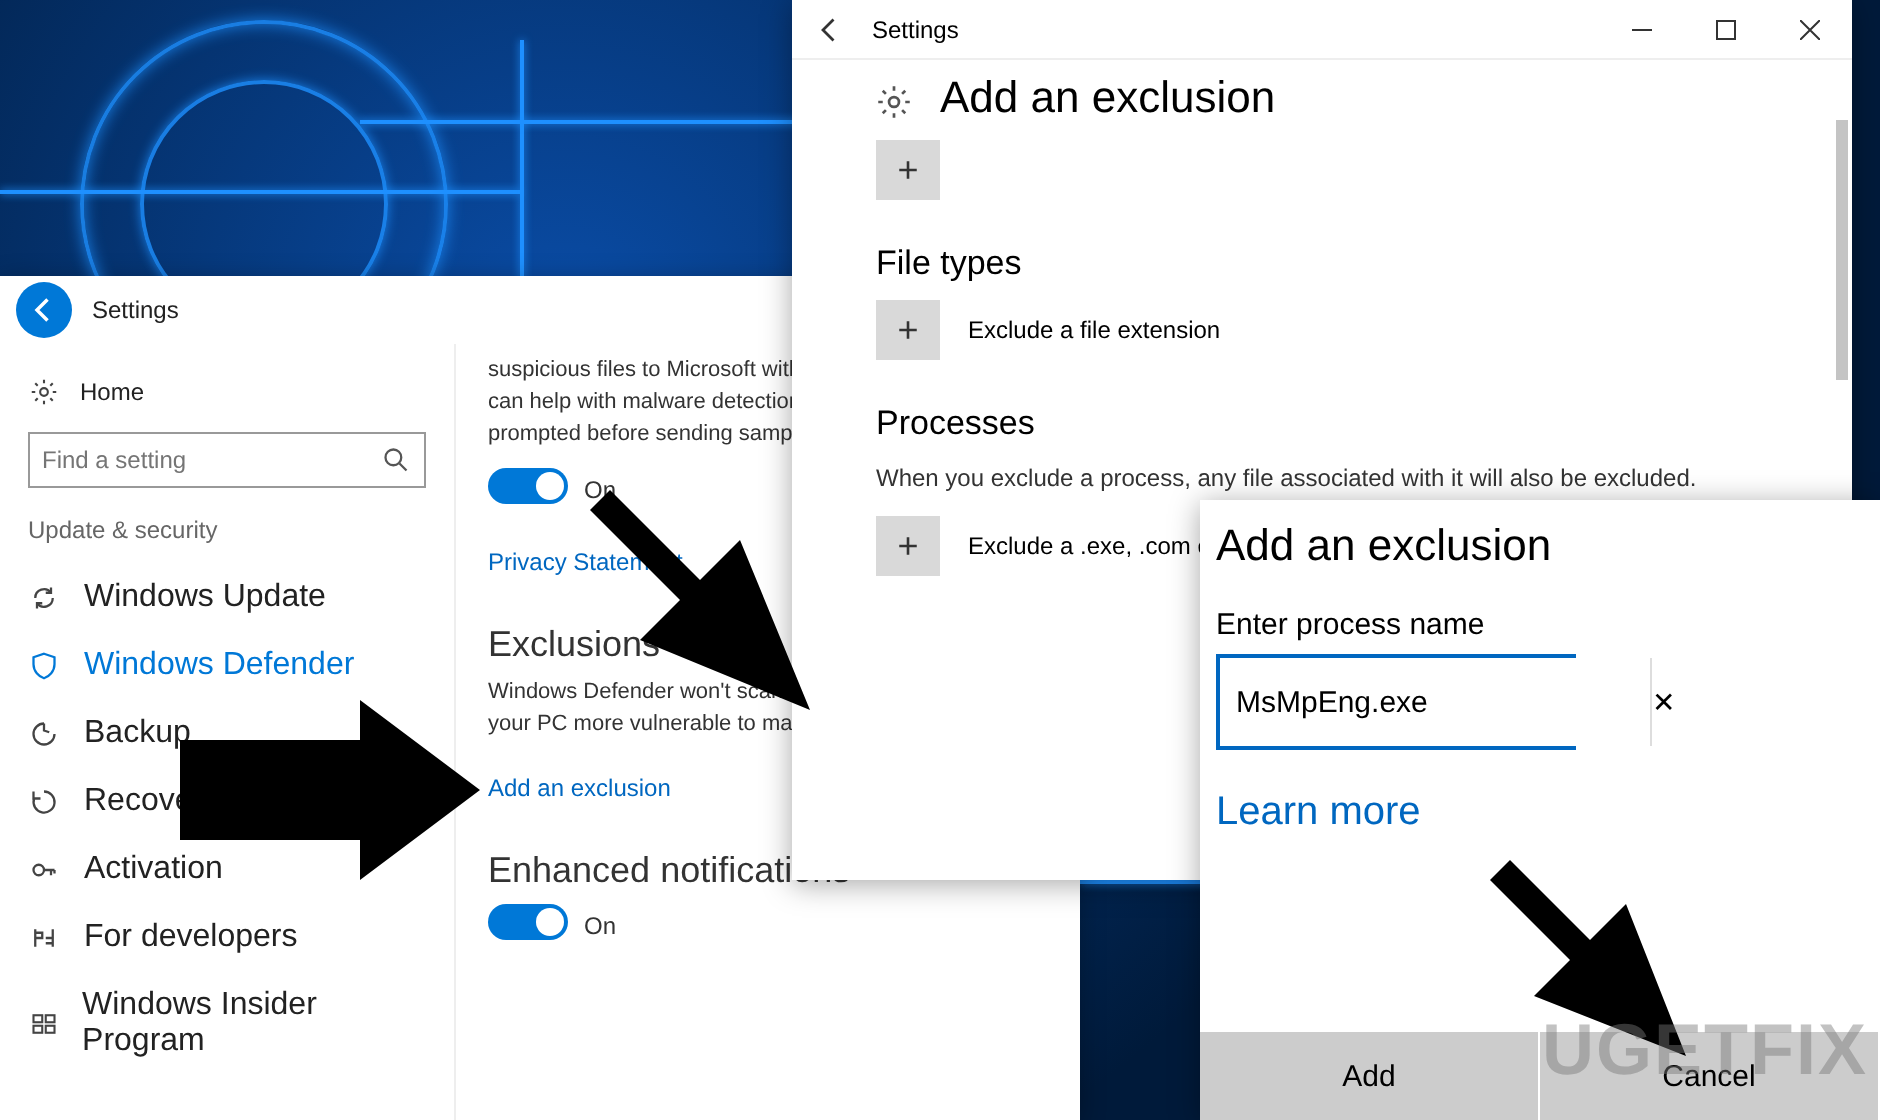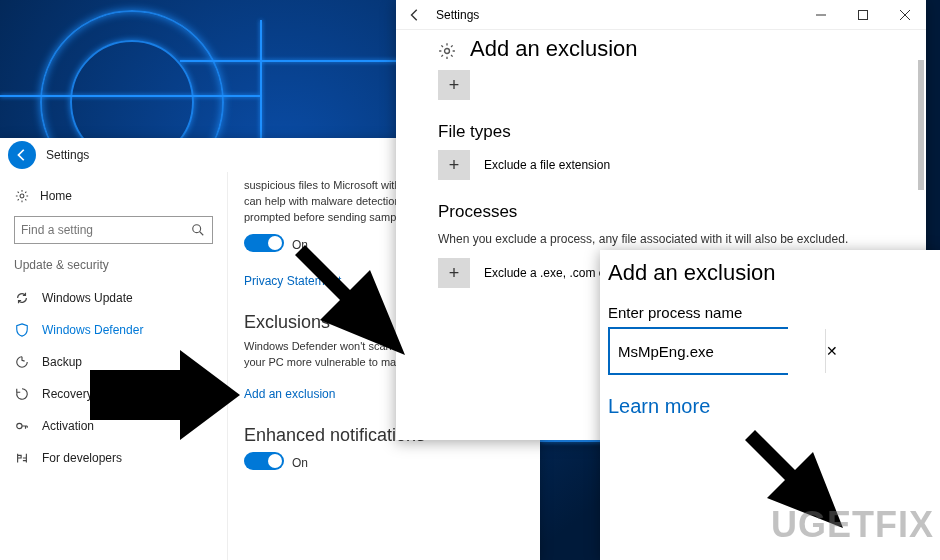--- a/index.html
+++ b/index.html
@@ -21,21 +21,21 @@
 .win-left{position:absolute;left:0;top:138px;width:540px;height:422px;background:#fff;box-shadow:0 2px 12px rgba(0,0,0,.3);font-size:12px;color:#222}
 .wl-titlebar{height:34px;display:flex;align-items:center;padding:0 8px;background:#fff}
 .wl-back{width:28px;height:28px;display:flex;align-items:center;justify-content:center;background:#0078d7;color:#fff;border-radius:50%;margin-right:10px}
 .wl-title{font-size:12px}
 .wl-body{display:flex;height:calc(100% - 34px)}
 .wl-side{width:228px;padding:10px 14px 0 14px;border-right:1px solid #eee}
 .wl-home{display:flex;align-items:center;gap:10px;padding:6px 0 12px 0}
 .wl-search{display:flex;align-items:center;border:1px solid #999;height:28px;padding:0 6px;margin-bottom:14px}
 .wl-search input{border:0;outline:0;flex:1;font-size:12px}
 .wl-cat{font-size:12px;color:#666;margin-bottom:10px}
-.wl-item{display:flex;align-items:center;gap:12px;padding:8px 0;font-size:12px;cursor:default}
+.wl-item{display:flex;align-items:center;gap:12px;padding:8px 0;font-size:16px;cursor:default}
 .wl-item.active{color:#0078d7}
 .wl-item.active .ic{color:#0078d7}
 .ic{width:16px;height:16px;display:inline-flex;align-items:center;justify-content:center;color:#444}
 .wl-main{flex:1;padding:6px 16px 0 16px;font-size:12px;color:#333;overflow:hidden}
 .wl-para{font-size:11px;line-height:1.45;color:#333;margin-bottom:8px}
 .toggle{width:40px;height:18px;border-radius:10px;background:#0078d7;position:relative;display:inline-block;vertical-align:middle}
 .toggle::after{content:"";position:absolute;right:2px;top:2px;width:14px;height:14px;border-radius:50%;background:#fff}
 .toggle-row{display:flex;align-items:flex-end;gap:8px;margin-bottom:14px}
 .link{color:#0067c0;font-size:12px;margin:8px 0 16px 0;display:inline-block}
 .h2{font-size:18px;font-weight:400;margin:8px 0 6px 0}
@@ -162,20 +162,31 @@
           </span>
         <span>Activation</span>
       </div>
       <div class="wl-item">
         <span class="ic">
             <svg viewBox="0 0 16 16" width="14" height="14">
               <path d="M3 3v10M3 5h4v3H3M13 3v10M9 8h4v3H9" fill="none" stroke="currentColor" stroke-width="1.3"></path>
             </svg>
           </span>
         <span>For developers</span>
+      </div>
+      <div class="wl-item">
+        <span class="ic">
+            <svg viewBox="0 0 16 16" width="14" height="14">
+              <rect x="2" y="3" width="5" height="4" fill="none" stroke="currentColor" stroke-width="1.2"></rect>
+              <rect x="9" y="3" width="5" height="4" fill="none" stroke="currentColor" stroke-width="1.2"></rect>
+              <rect x="2" y="9" width="5" height="4" fill="none" stroke="currentColor" stroke-width="1.2"></rect>
+              <rect x="9" y="9" width="5" height="4" fill="none" stroke="currentColor" stroke-width="1.2"></rect>
+            </svg>
+          </span>
+        <span>Windows Insider Program</span>
       </div>
     </div>
 
     <div class="wl-main">
       <div class="wl-para">suspicious files to Microsoft without prompting you. This can help with malware detection. Turn this off to be prompted before sending samples to Microsoft.</div>
       <div class="toggle-row">
         <span class="toggle"></span>
         <span>On</span>
       </div>
       <span class="link">Privacy Statement</span>
@@ -250,20 +261,24 @@
 <div class="win-right">
   <div class="wr-h1">Add an exclusion</div>
   <div class="wr-label">Enter process name</div>
   <div class="wr-input-wrap">
     <input value="MsMpEng.exe" style="">
     <div class="wr-clear">
         <span>✕</span>
       </div>
   </div>
   <div class="wr-link">Learn more</div>
+  <div class="wr-btns">
+    <div class="wr-btn">Add</div>
+    <div class="wr-btn">Cancel</div>
+  </div>
 </div>
 
 <div class="arrow" style="left:90px;top:350px;width:150px;height:90px">
 <svg viewBox="0 0 150 90">
       <polygon points="0,20 90,20 90,0 150,45 90,90 90,70 0,70" fill="#000"></polygon>
     </svg>
 </div>
 <div class="arrow" style="left:295px;top:245px;width:130px;height:130px">
 <svg viewBox="0 0 130 130">
       <polygon points="10,0 55,45 75,25 110,110 25,75 45,55 0,10" fill="#000"></polygon>

